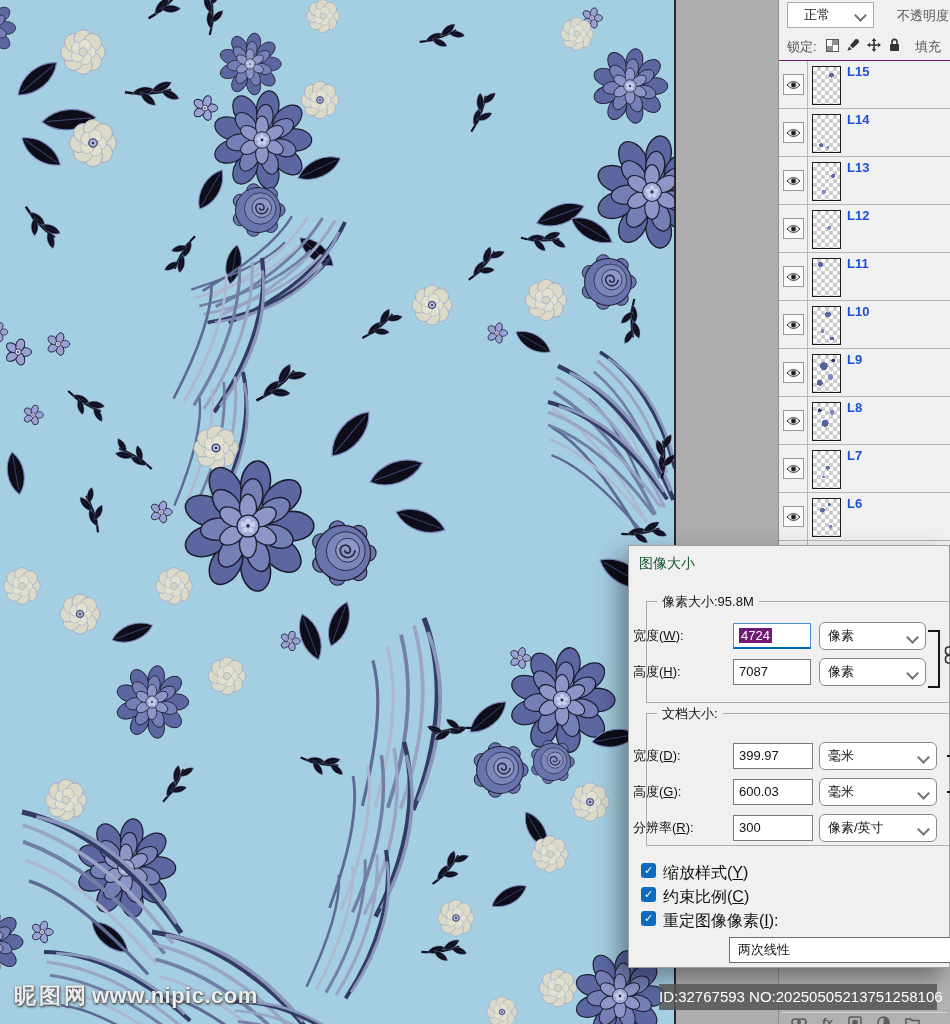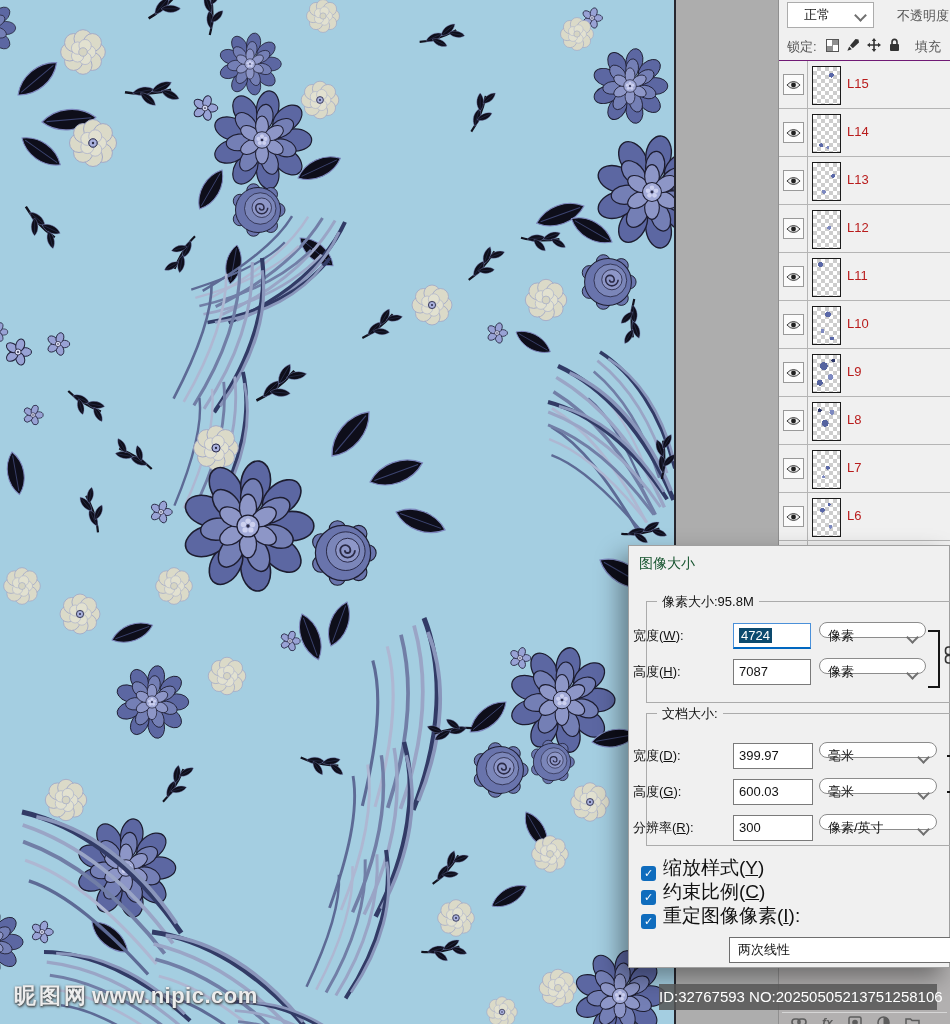--- a/index.html
+++ b/index.html
@@ -42,21 +42,21 @@
   .lr:nth-child(1) .thumb::after{background-image:radial-gradient(circle 2.5px at 68% 22%,#5a68a8 95%,transparent 100%)}
   .lr:nth-child(2) .thumb::after{background-image:radial-gradient(circle 2px at 30% 82%,#5a68a8 95%,transparent 100%),radial-gradient(circle 1.5px at 55% 88%,#7d89c0 95%,transparent 100%)}
   .lr:nth-child(3) .thumb::after{background-image:radial-gradient(circle 2px at 75% 35%,#5a68a8 95%,transparent 100%),radial-gradient(circle 2px at 40% 78%,#7d89c0 95%,transparent 100%)}
   .lr:nth-child(4) .thumb::after{background-image:radial-gradient(circle 2px at 60% 45%,#7d89c0 95%,transparent 100%)}
   .lr:nth-child(5) .thumb::after{background-image:radial-gradient(circle 2.5px at 28% 15%,#5a68a8 95%,transparent 100%)}
   .lr:nth-child(6) .thumb::after{background-image:radial-gradient(circle 3px at 55% 20%,#5a68a8 95%,transparent 100%),radial-gradient(circle 2px at 35% 65%,#7d89c0 95%,transparent 100%),radial-gradient(circle 2px at 70% 85%,#5a68a8 95%,transparent 100%)}
   .lr:nth-child(7) .thumb::after{background-image:radial-gradient(circle 4px at 40% 30%,#55639f 95%,transparent 100%),radial-gradient(circle 3px at 65% 60%,#7d89c0 95%,transparent 100%),radial-gradient(circle 3px at 25% 75%,#55639f 95%,transparent 100%),radial-gradient(circle 2px at 75% 15%,#2c3668 95%,transparent 100%)}
   .lr:nth-child(8) .thumb::after{background-image:radial-gradient(circle 3.5px at 45% 55%,#55639f 95%,transparent 100%),radial-gradient(circle 2.5px at 70% 25%,#7d89c0 95%,transparent 100%),radial-gradient(circle 2px at 25% 20%,#2c3668 95%,transparent 100%)}
   .lr:nth-child(9) .thumb::after{background-image:radial-gradient(circle 2px at 55% 45%,#5a68a8 95%,transparent 100%),radial-gradient(circle 1.5px at 40% 70%,#7d89c0 95%,transparent 100%)}
   .lr:nth-child(10) .thumb::after{background-image:radial-gradient(circle 2.5px at 35% 30%,#5a68a8 95%,transparent 100%),radial-gradient(circle 2px at 65% 75%,#7d89c0 95%,transparent 100%),radial-gradient(circle 1.5px at 60% 15%,#5a68a8 95%,transparent 100%)}
-  .lname{position:absolute;left:68px;top:15px;font-size:13px;font-weight:400;color:#b91c1c}
+  .lname{position:absolute;left:68px;top:3px;font-size:13px;font-weight:700;color:#1d4ed8}
   .panelbottom{position:absolute;left:0;top:966px;width:100%;height:58px;background:#b2b0b0}
   .toolsline{position:absolute;top:46px;left:3px;right:3px;border-top:1px solid #d6d6d6}
   .tools{position:absolute;top:50px;left:12px;display:flex;gap:15px;align-items:flex-start;color:#5c5c5c}
   .fx{font-size:12px;font-style:italic;font-weight:700;color:#5c5c5c}
 
   
   .dlg{position:absolute;left:628px;top:545px;width:322px;height:423px;background:#f0f0f0;
        border:1px solid #9f9f9f;box-sizing:border-box;z-index:5;
        box-shadow:-9px 10px 22px rgba(0,0,0,.38)}
   .dlgtitle{position:absolute;left:10px;top:9px;font-size:14px;color:#14532d}
@@ -65,30 +65,30 @@
   .g2{left:17px;top:167px;width:330px;height:131px}
   .legend{position:absolute;top:-9px;left:10px;background:#f0f0f0;padding:0 5px;font-size:13px;
           color:#111;white-space:nowrap}
   .flabel{position:absolute;left:4px;width:94px;font-size:13px;color:#111;text-align:left;
           line-height:26px;white-space:nowrap}
   .mn{text-decoration:underline}
   .tinput{position:absolute;left:104px;width:78px;height:26px;background:#fff;
           border:1px solid #7a7a7a;box-sizing:border-box;font-size:13px;line-height:24px;
           padding-left:5px;color:#111}
   .tinput.focus{border-color:#4a90d9;border-bottom:2px solid #0067c0}
-  .selval{background:#0c4a6e;color:#fff;padding:0 2px}
-  .usel{position:absolute;height:16px;background:#fff;border:1px solid #8c8c8c;border-radius:12px;
+  .selval{background:#701a75;color:#fff;padding:0 2px}
+  .usel{position:absolute;height:28px;background:#fff;border:1px solid #8c8c8c;border-radius:6px;
         box-sizing:border-box;font-size:13px;line-height:26px;padding-left:8px;color:#111}
   .usel .chev{top:10px;border-color:#707070}
   .brk{position:absolute;left:299px;top:84px;width:12px;height:58px;border:2px solid #151515;
        border-left:none;box-sizing:border-box}
   .linkicon{position:absolute;left:313px;top:100px}
   .dash{position:absolute;left:318px;width:9px;height:2px;background:#151515}
-  .cbrow{position:absolute;left:12px;height:18px;display:flex;align-items:flex-end;gap:7px;
-         font-size:19px;color:#111}
+  .cbrow{position:absolute;left:12px;height:18px;display:flex;align-items:flex-start;gap:7px;
+         font-size:16px;color:#111}
   .cb{width:15px;height:15px;border-radius:3px;background:#0f6cbd;display:flex;
       align-items:center;justify-content:center;flex:0 0 auto}
   .cb::after{content:"✓";color:#fff;font-size:11px;line-height:1}
   .combo{position:absolute;left:100px;top:391px;width:230px;height:26px;background:#fff;
          border:1px solid #6e6e6e;box-sizing:border-box;font-size:13px;line-height:24px;
          padding-left:8px;color:#111}
 
   
   .idbar{position:absolute;left:659px;top:984px;width:278px;height:26px;background:rgba(86,86,86,.85);
          color:#fff;font-size:15px;line-height:26px;text-align:center;z-index:9;white-space:nowrap}

